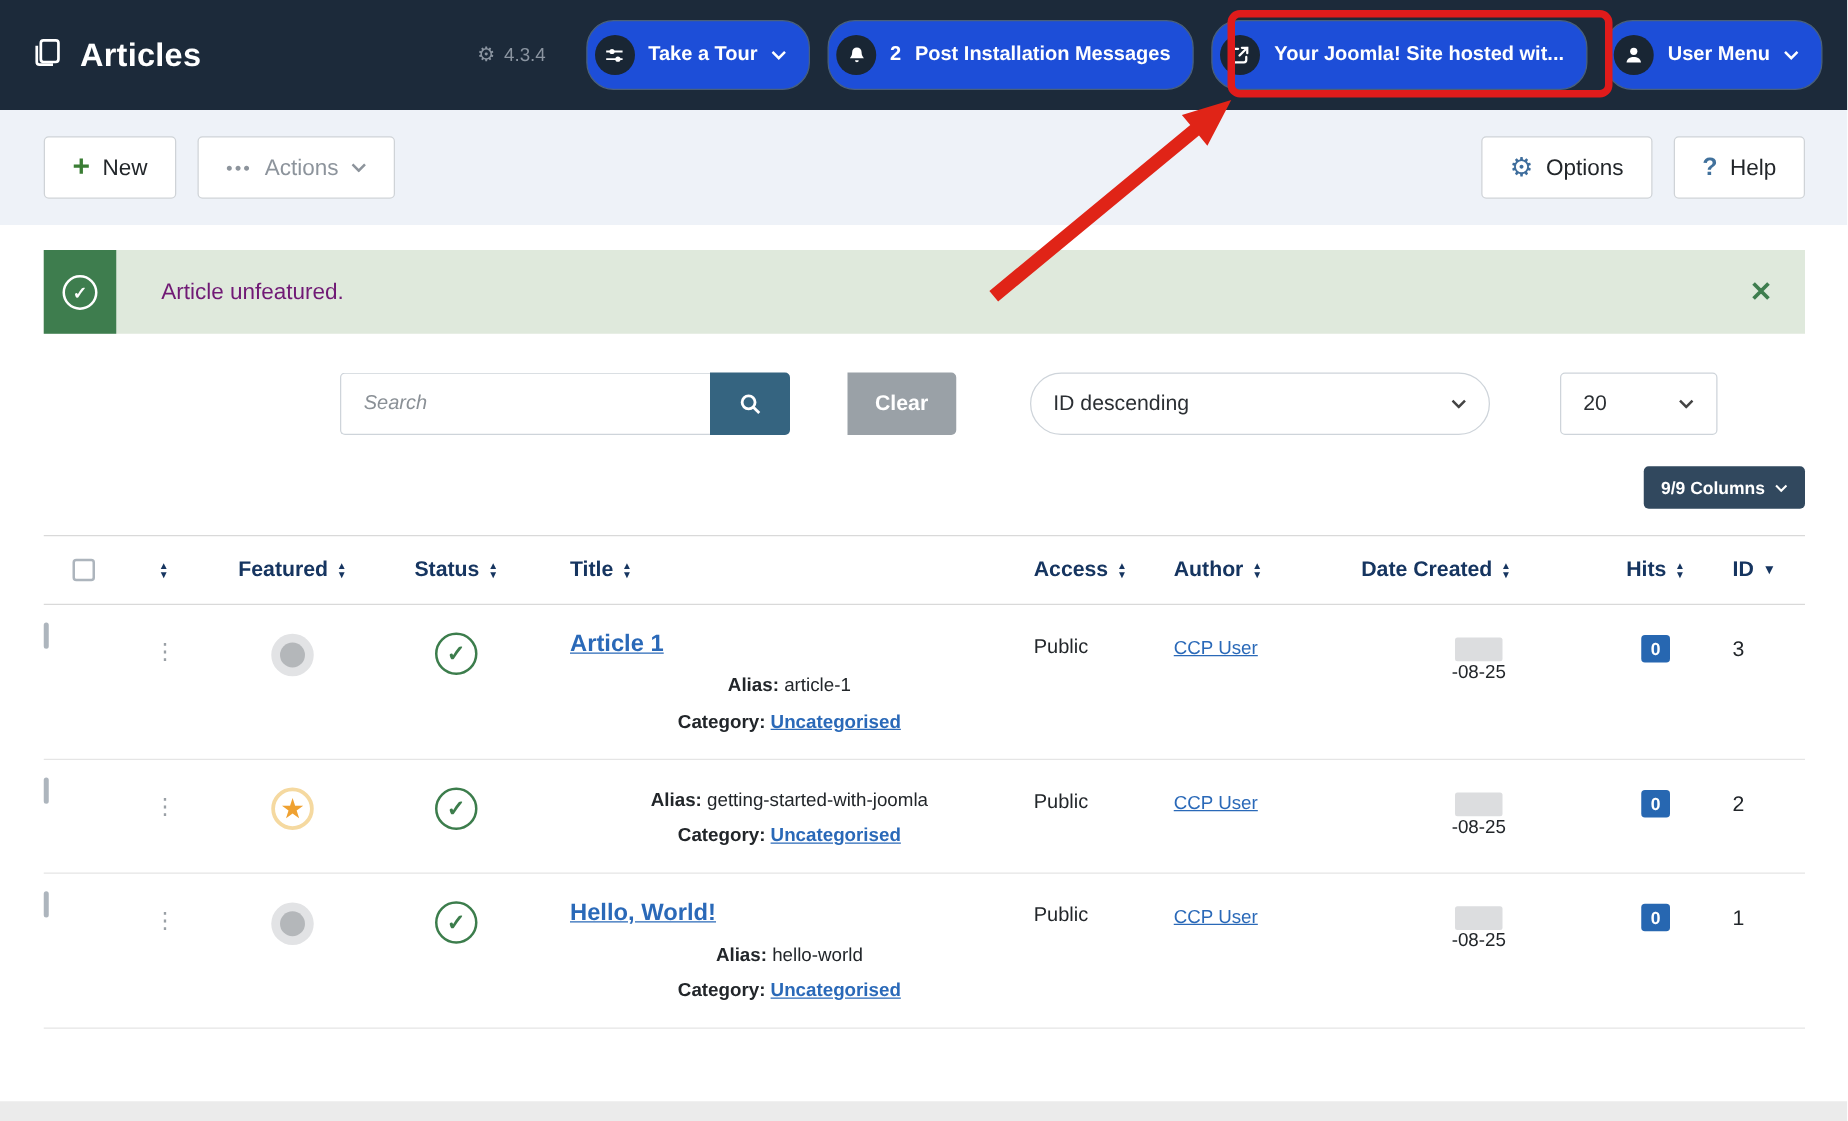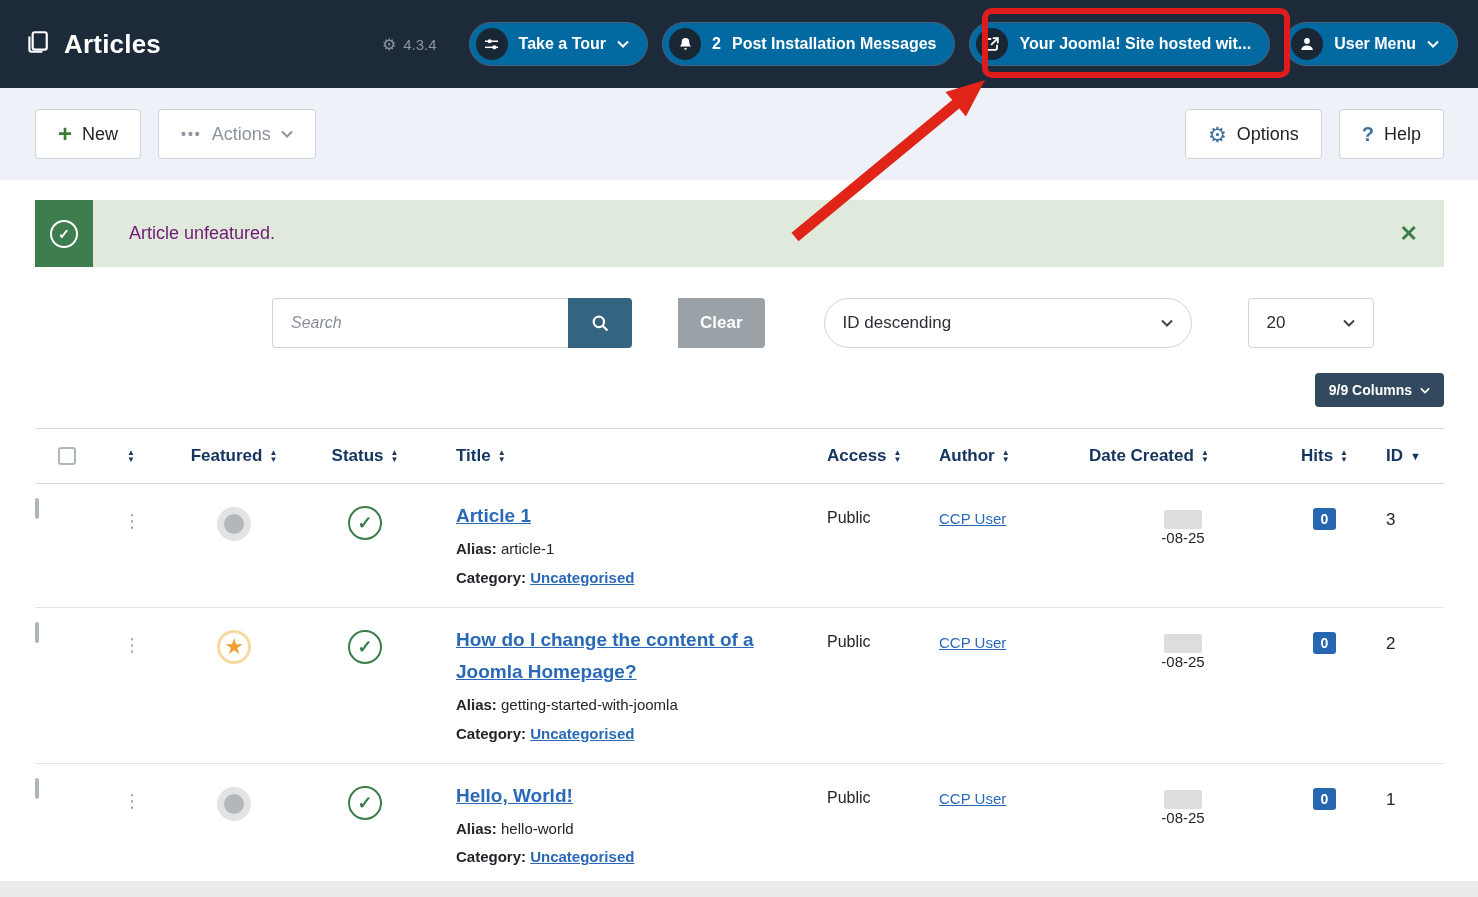--- a/index.html
+++ b/index.html
@@ -6,22 +6,22 @@
   body { font-family:"Liberation Sans", sans-serif; background:#fff; }
   .page { position:relative; width:1478px; height:897px; overflow:hidden; background:#fff; }
 
   
   .topbar { height:88px; background:#1c2a3a; display:flex; align-items:center; padding:0 20px 0 24px; }
   .brand { display:flex; align-items:center; gap:14px; }
   .brand h1 { color:#fff; font-size:26px; font-weight:700; letter-spacing:.2px; }
   .version { margin-left:auto; display:flex; align-items:center; gap:7px; color:#8b95a1; font-size:15px; margin-right:32px; }
   .version .vicon { font-size:16px; color:#8b95a1; }
   .pills { display:flex; align-items:center; gap:14px; }
-  .pill { display:inline-flex; align-items:center; gap:11px; height:44px; border-radius:22px;
-          background:#0369a1; border:1px solid #49607b; color:#fff; font-size:16px; font-weight:600;
+  .pill { display:inline-flex; align-items:center; gap:11px; height:56px; border-radius:22px;
+          background:#1d4ed8; border:1px solid #49607b; color:#fff; font-size:16px; font-weight:600;
           padding:0 18px 0 6px; cursor:pointer; font-family:inherit; white-space:nowrap; }
   .pill-circle { width:32px; height:32px; border-radius:50%; background:#192634; display:flex; align-items:center; justify-content:center; flex:0 0 auto; }
   .chev { width:12px; height:8px; }
 
   
   .toolbar { height:92px; background:#eef2f8; display:flex; align-items:center; padding:0 34px 0 35px; }
   .tbtn { display:inline-flex; align-items:center; gap:10px; height:50px; background:#fff; border:1px solid #cfd3d7;
           border-radius:4px; padding:0 22px; font-size:18px; color:#22262a; cursor:pointer; font-family:inherit; }
   .tbtn + .tbtn { margin-left:17px; }
   .plus { color:#3a7d34; font-size:24px; font-weight:700; line-height:1; }
@@ -77,21 +77,21 @@
   .t-header .cb { margin-top:0; }
   .drag { text-align:center; color:#9aa0a6; font-size:18px; margin-top:10px; cursor:grab; letter-spacing:-2px; }
   .cell-center { display:flex; justify-content:center; }
   .dot-unfeat { width:20px; height:20px; border-radius:50%; background:#b4b7ba; box-shadow:0 0 0 7px #e2e3e5; margin-top:14px; cursor:pointer; }
   .star-feat { width:34px; height:34px; border-radius:50%; border:3px solid #f5d9a0; display:flex; align-items:center; justify-content:center;
                color:#efa131; font-size:22px; margin-top:6px; cursor:pointer; }
   .pubcheck { width:34px; height:34px; border-radius:50%; border:2px solid #3c7d4c; display:flex; align-items:center; justify-content:center;
               color:#3c7d4c; font-size:18px; font-weight:700; margin-top:6px; cursor:pointer; }
   .titlecell { padding-left:31px; padding-right:20px; }
   .title-link { color:#2a69b8; font-size:19px; font-weight:700; text-decoration:underline; line-height:1.7; cursor:pointer; }
-  .meta { font-size:15px; color:#22262a; margin-top:5px; line-height:1.55; }
+  .meta { font-size:15px; color:#22262a; margin-top:5px; line-height:1.55;text-align:center; }
   .meta b { font-weight:700; }
   .cat-link { color:#2a69b8; font-weight:700; text-decoration:underline; cursor:pointer; }
   .access { font-size:16px; color:#22262a; margin-top:9px; }
   .author-link { color:#2a69b8; font-size:15px; text-decoration:underline; margin-top:10px; display:inline-block; cursor:pointer; }
   .datecell { display:flex; align-items:center; margin-top:10px;flex-direction:column; }
   .redact { width:38px; height:19px; background:#dcdddf; border-radius:2px; display:inline-block; }
   .datecell span.dtext { font-size:15px; color:#22262a; }
   .hitscell { display:flex; justify-content:center; margin-top:8px; }
   .badge { background:#2767b1; color:#fff; font-size:14px; font-weight:700; border-radius:3px; padding:3px 8px; }
   .idcell { font-size:17px; color:#22262a; margin-top:10px; padding-left:14px; }
@@ -315,21 +315,20 @@
     <div class="tgrid t-row">
       <div><span class="cb"></span></div>
       <div class="drag">⋮</div>
       <div class="cell-center">
           <span class="star-feat">★</span>
         </div>
       <div class="cell-center">
           <span class="pubcheck">✓</span>
         </div>
       <div class="titlecell">
-        <a class="title-link">How do I change the content of a Joomla Homepage?</a>
         <div class="meta"><b>Alias:</b> <span>getting-started-with-joomla</span></div>
         <div class="meta"><b>Category:</b> <a class="cat-link">Uncategorised</a></div>
       </div>
       <div class="access">Public</div>
       <div><a class="author-link">CCP User</a></div>
       <div class="datecell">
           <span class="redact"></span>
           <span class="dtext">-08-25</span>
         </div>
       <div class="hitscell">

